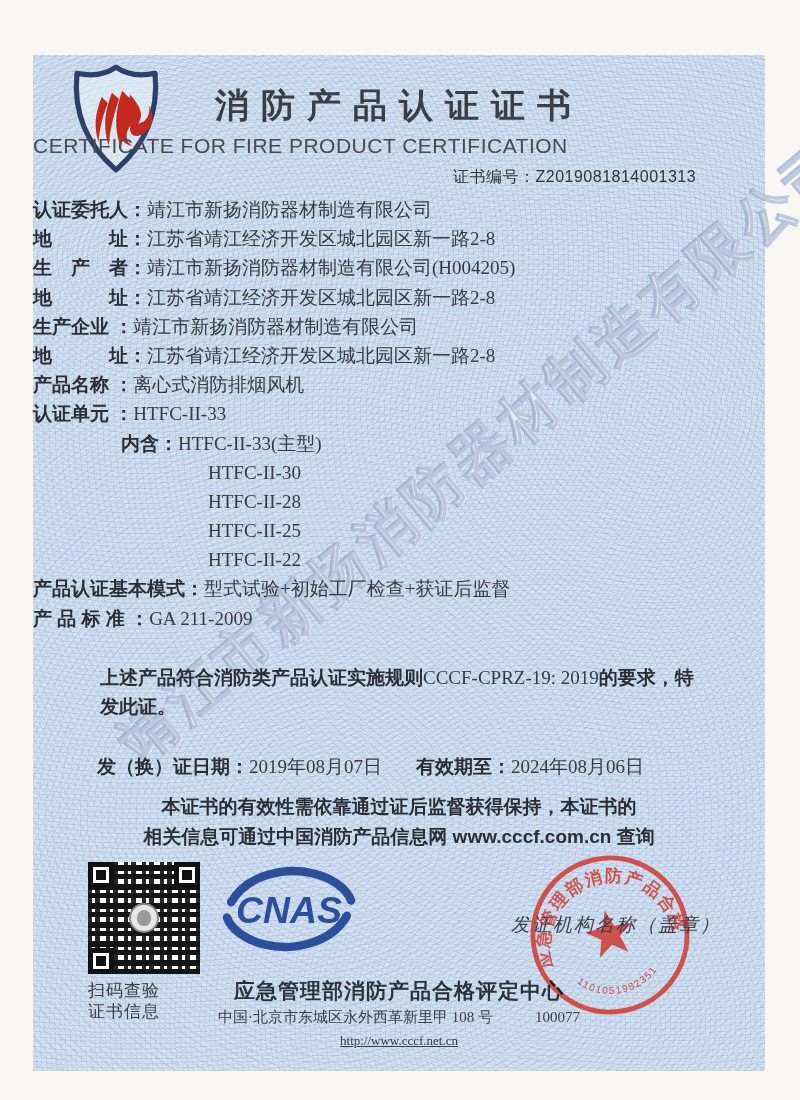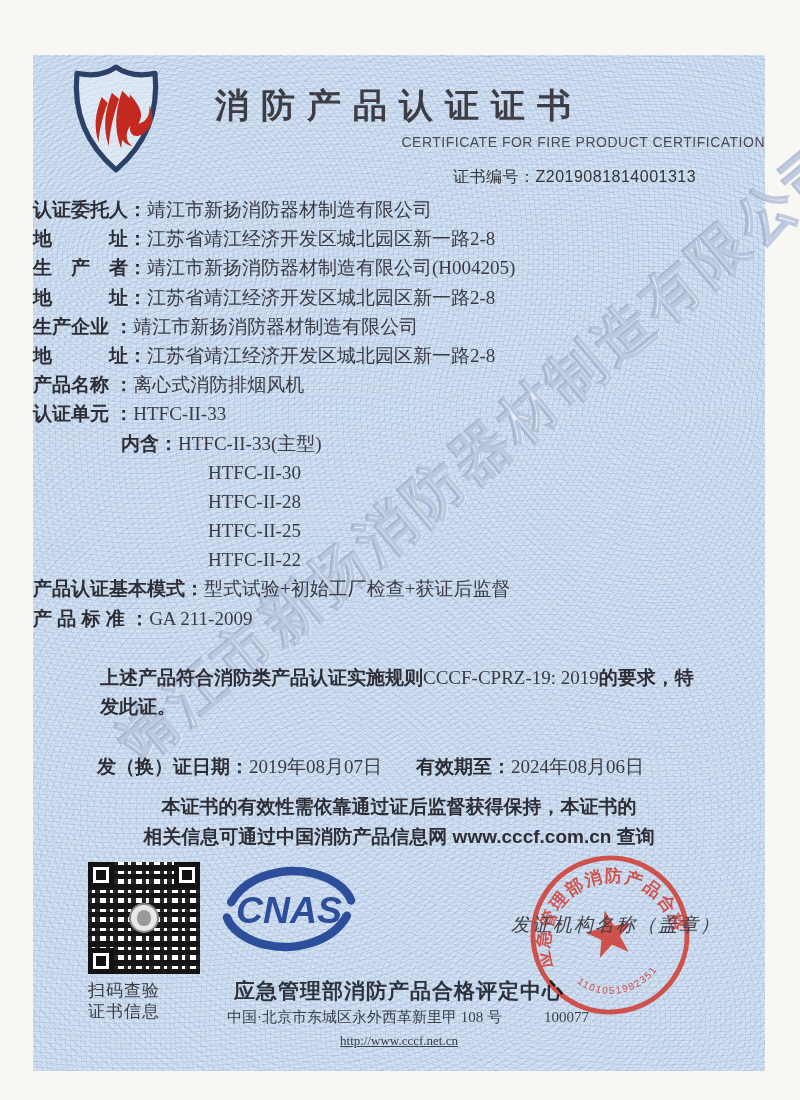--- a/index.html
+++ b/index.html
@@ -30,22 +30,22 @@
   }
   .content{position:absolute;inset:0;z-index:3;}
   
   .shield{position:absolute;left:29px;top:7px;width:108px;height:113px;}
   .title{
     position:absolute;left:0;top:28px;width:100%;text-align:center;
     font-size:34px;font-weight:700;letter-spacing:12px;color:#3d3d45;
     font-family:"Liberation Serif","DejaVu Serif",serif;
   }
   .subtitle{
-    position:absolute;left:0;top:79px;width:100%;text-align:right;
-    font-size:14px;color:#4a4a52;letter-spacing:.5px;
+    position:absolute;left:0;top:79px;width:100%;text-align:left;
+    font-size:21px;color:#4a4a52;letter-spacing:.5px;
   }
   .certno{
     position:absolute;left:420px;top:112px;font-size:16px;color:#33333c;
     font-family:Liberation Sans, sans-serif;letter-spacing:.5px;
   }
   
   .fields{position:absolute;left:0;top:140px;width:100%;}
   .row{height:29.2px;line-height:29.2px;white-space:nowrap;}
   .row .lab{font-weight:700;font-size:19px;color:#2d2d35;}
   .row .val{font-family:"Liberation Serif","DejaVu Serif",serif;font-size:19px;color:#3a3a44;}
@@ -92,21 +92,21 @@
     position:absolute;left:478px;top:857px;z-index:6;
     font-family:"Liberation Serif","DejaVu Serif",serif;font-style:italic;
     font-size:19px;color:#3f3f47;letter-spacing:2px;white-space:nowrap;
   }
   .org{
     position:absolute;left:0;top:922px;width:100%;text-align:center;
     font-weight:700;font-size:21px;color:#2c313d;letter-spacing:1px;
   }
   .addr{
     position:absolute;left:0;top:953px;width:100%;text-align:center;
-    font-family:"Liberation Serif","DejaVu Serif",serif;font-size:15px;color:#3a3f4a;padding-left:9px;
+    font-family:"Liberation Serif","DejaVu Serif",serif;font-size:15px;color:#3a3f4a;
   }
   .addr .post{margin-left:42px;}
   .url{
     position:absolute;left:0;top:978px;width:100%;text-align:center;
     font-family:"Liberation Serif","DejaVu Serif",serif;font-size:13px;color:#3a3f4a;text-decoration:underline;
   }
 </style>
 </head>
 <body>
 

